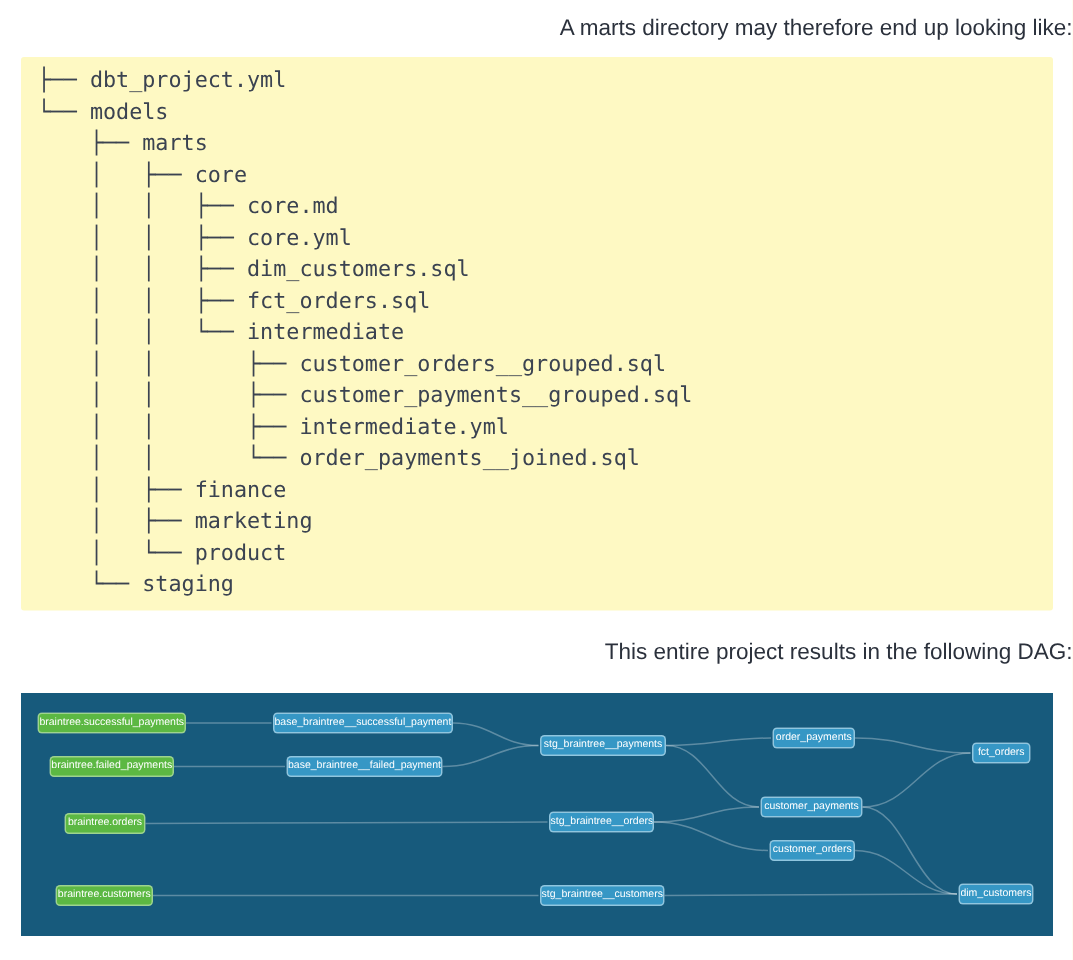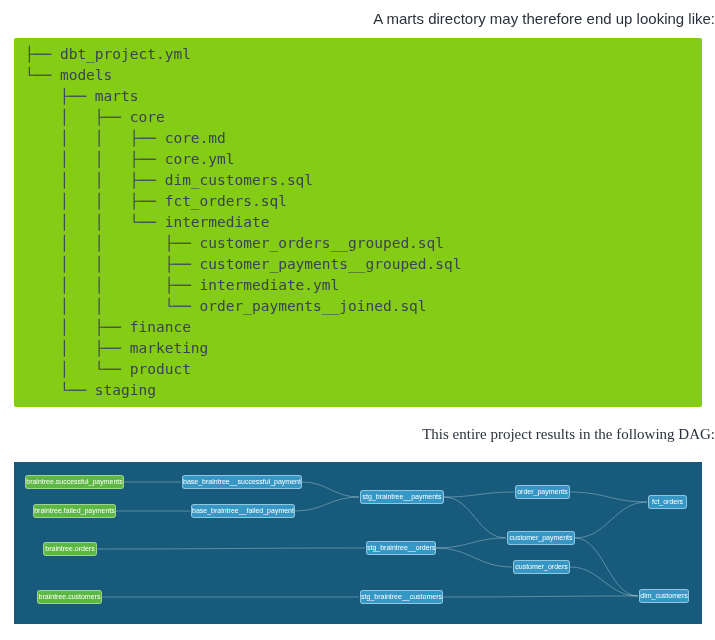--- a/index.html
+++ b/index.html
@@ -9,25 +9,25 @@
     color:#2b313c;
   }
   .para{
     margin:0 0 0 11px;
     padding-top:9px;
     font-size:15px;
     line-height:19px;
     color:#2b313c;
     text-align:right;
   }
-  .para.second{ padding-top:18px;font-family:Liberation Serif, serif; }
+  .para.second{ padding-top:18px; }
   .code-block{
     margin:10px 12px 0 14px;
     width:665px;
-    background:#84cc16;
+    background:#fef9c3;
     padding:6px 12px 6px 11px;
     border-radius:2px;
   }
   .code-block pre{
     margin:0;
     font-family:"DejaVu Sans Mono","Liberation Mono",monospace;
     font-size:14.5px;
     line-height:21px;
     color:#3b4351;
     white-space:pre;

